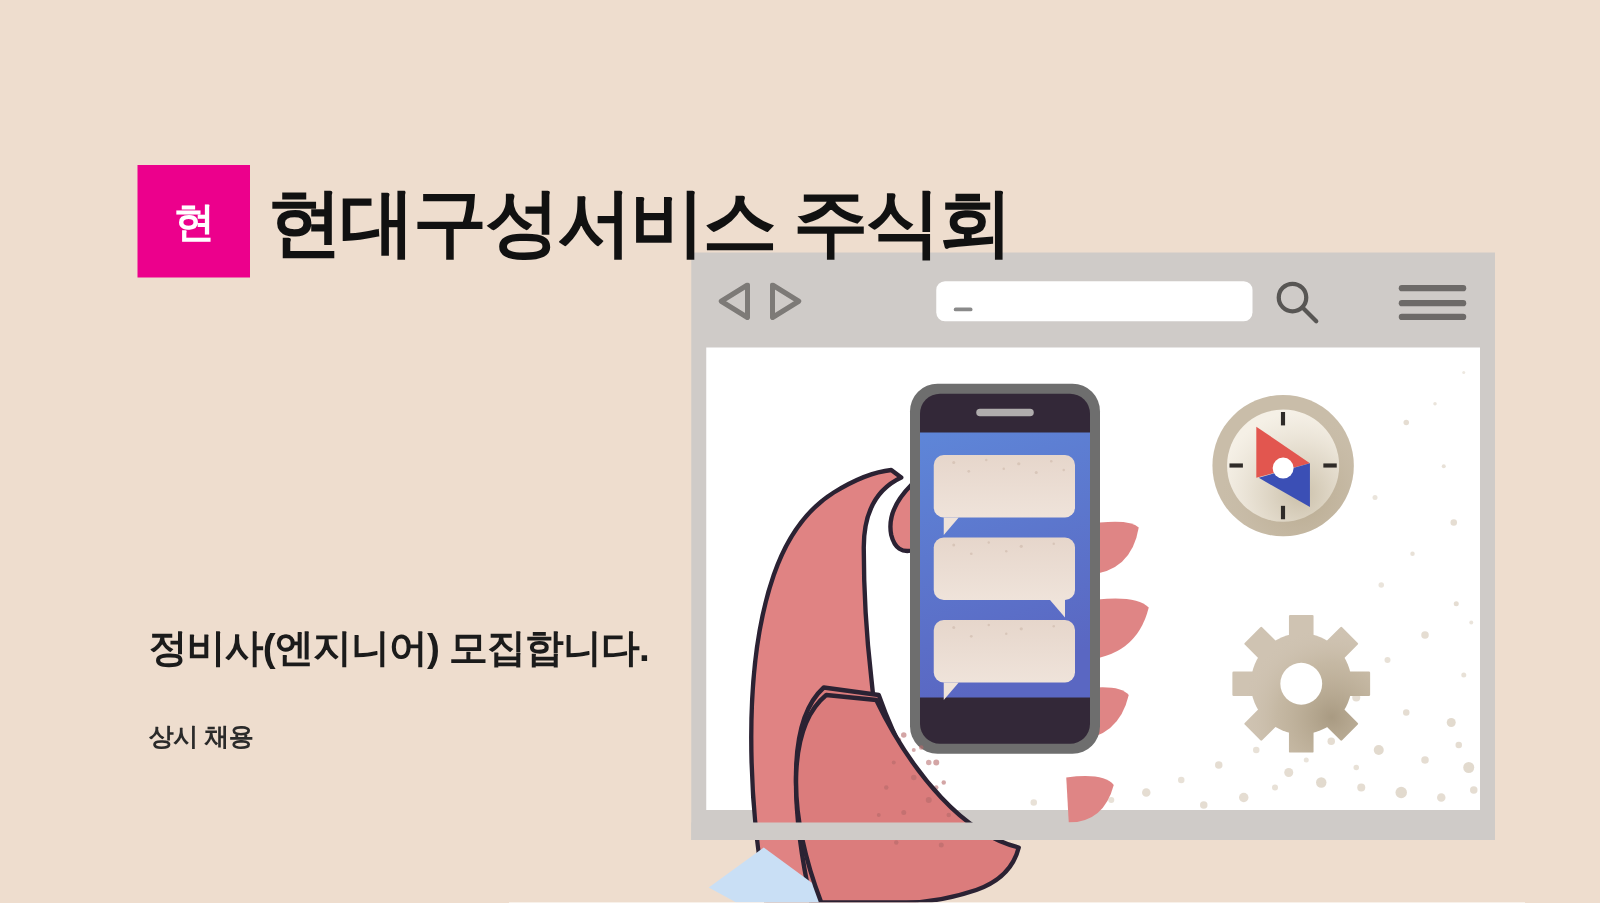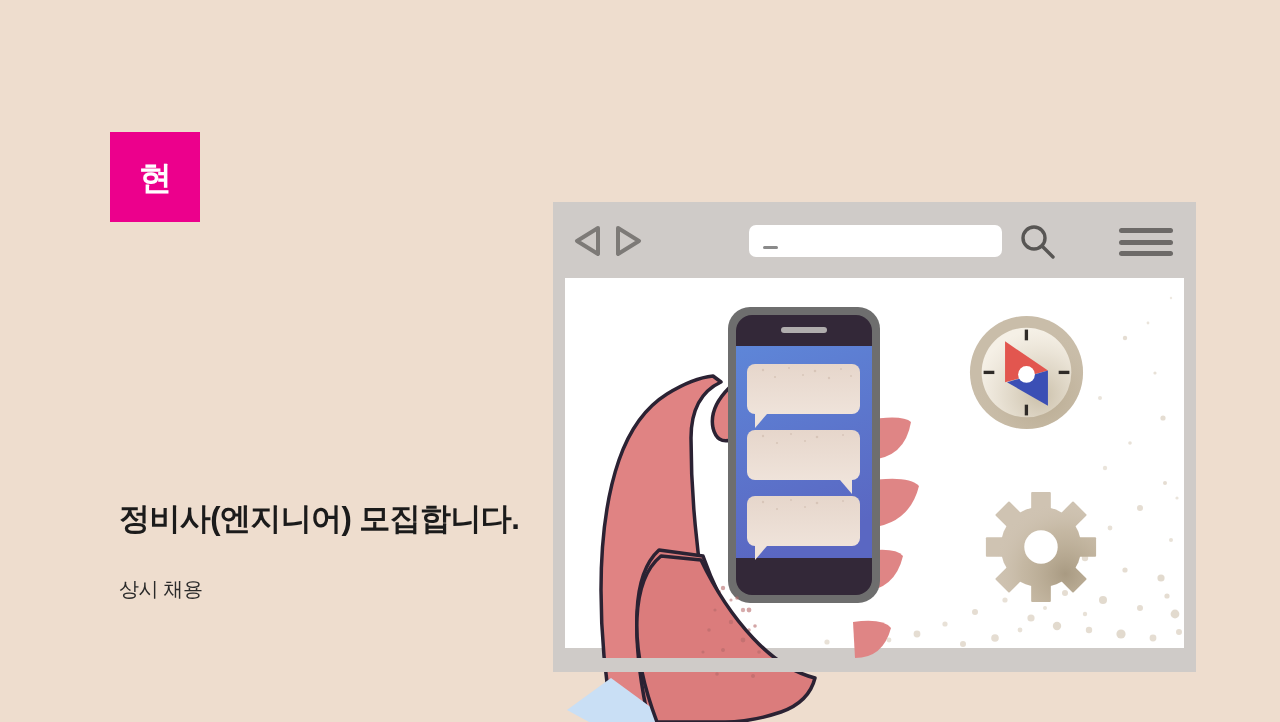--- a/index.html
+++ b/index.html
@@ -65,21 +65,21 @@
     letter-spacing: -0.6px;
     white-space: nowrap;
     z-index: 6;
     text-align: center;
   }
   .job-subtitle {
     position: absolute;
     left: 119px;
     top: 576px;
     font-size: 20px;
-    font-weight: 400;
+    font-weight: 700;
     color: #2a2a2a;
     letter-spacing: -0.4px;
     white-space: nowrap;
     z-index: 6;
   }
 
   
   .browser {
     position: absolute;
     left: 553px;
@@ -192,20 +192,21 @@
 </style>
 </head>
 <body>
 
 <div id="stage">
 
   <div class="company-row">
     <div class="company-badge">
       <span>현</span>
     </div>
+    <div class="company-name">현대구성서비스   주식회</div>
   </div>
 
   <div class="job-title">정비사(엔지니어) 모집합니다.</div>
   <div class="job-subtitle">상시 채용</div>
 
   <div class="browser">
 
     <div class="browser-toolbar">
 
       <div class="nav-arrows">

